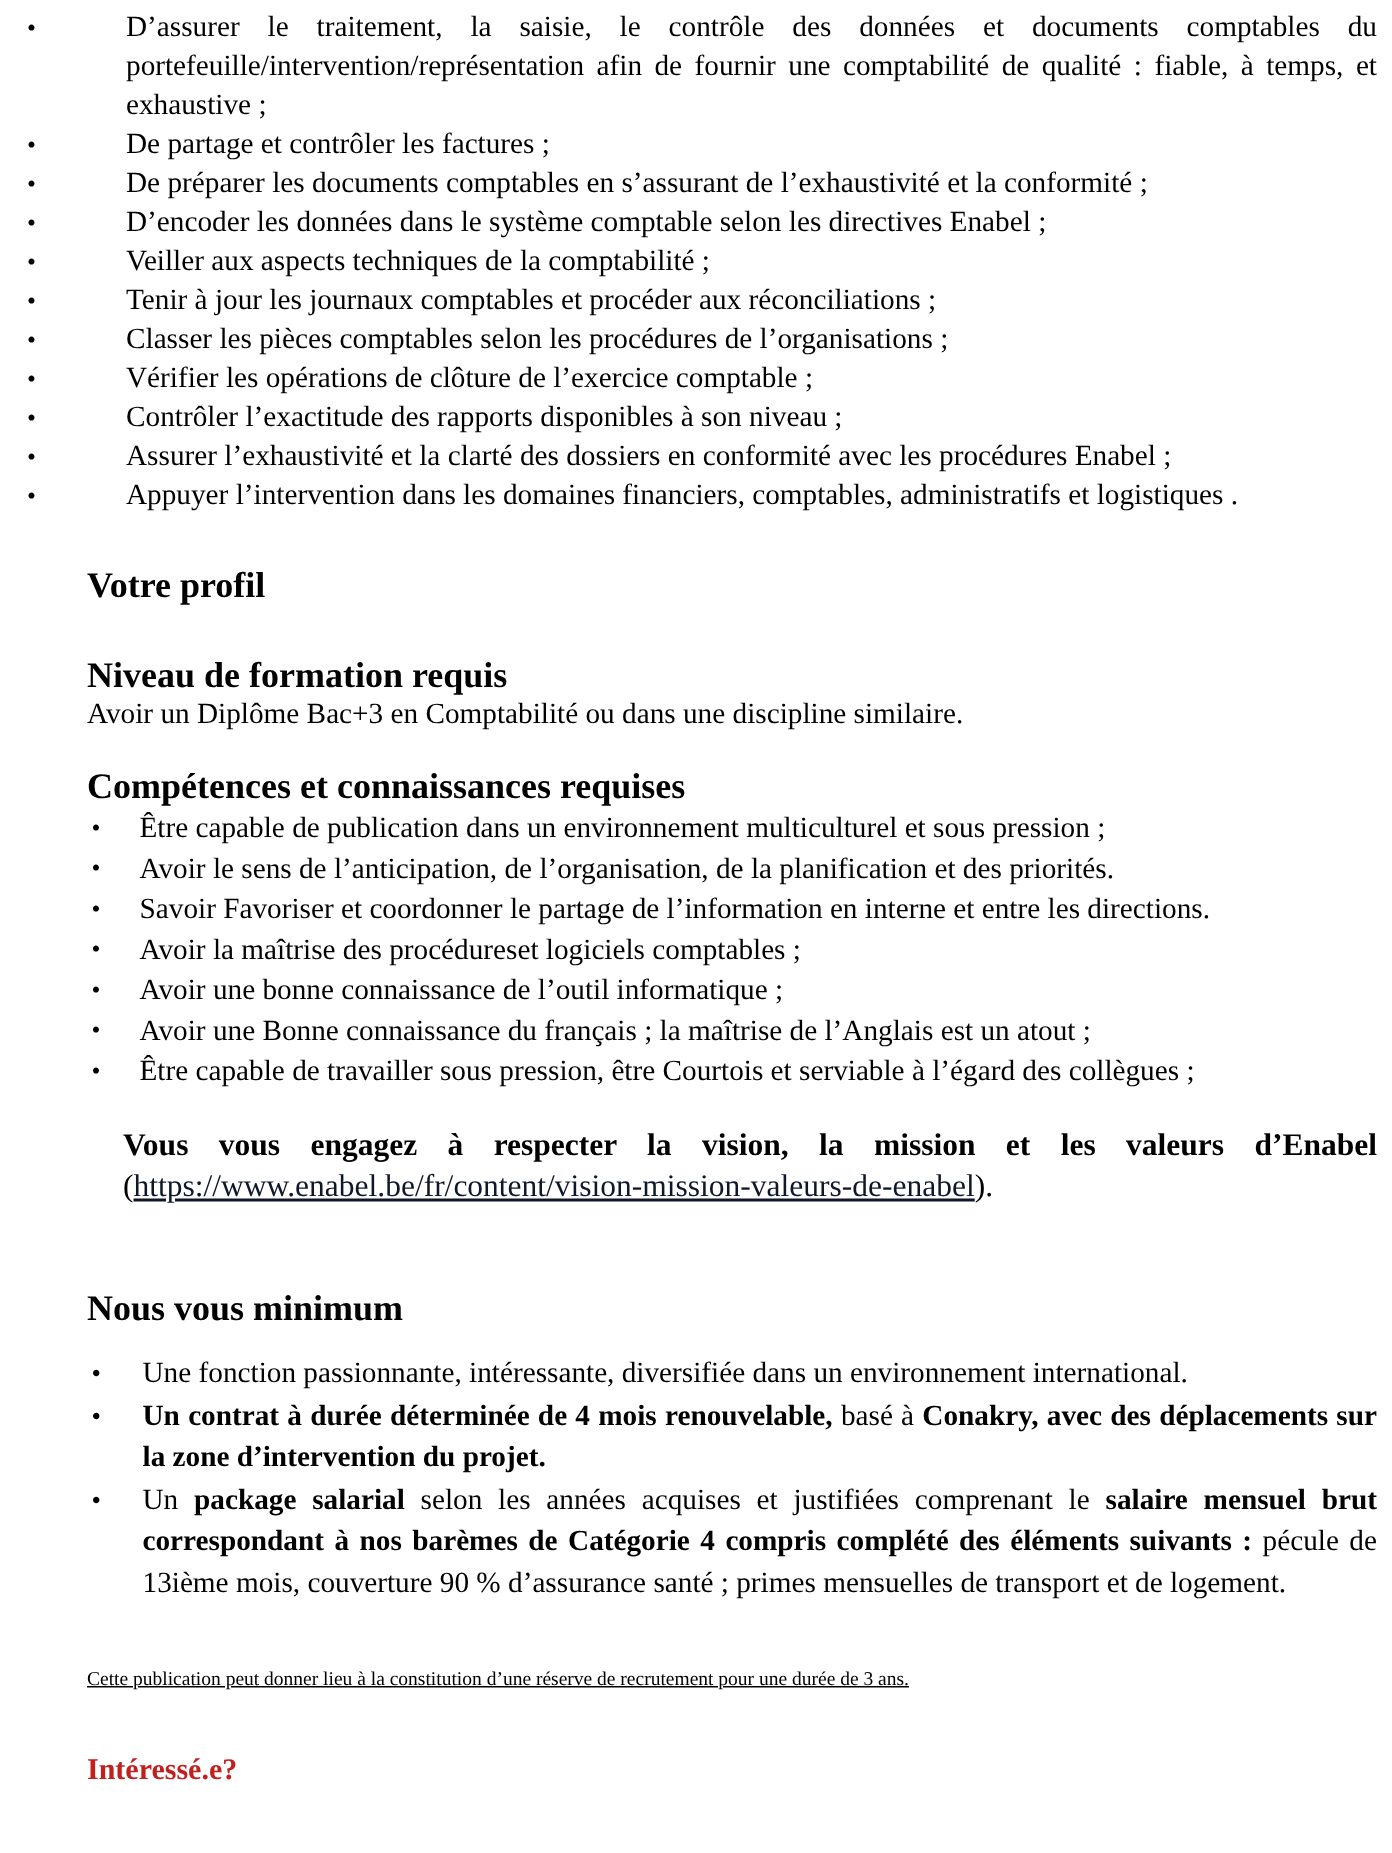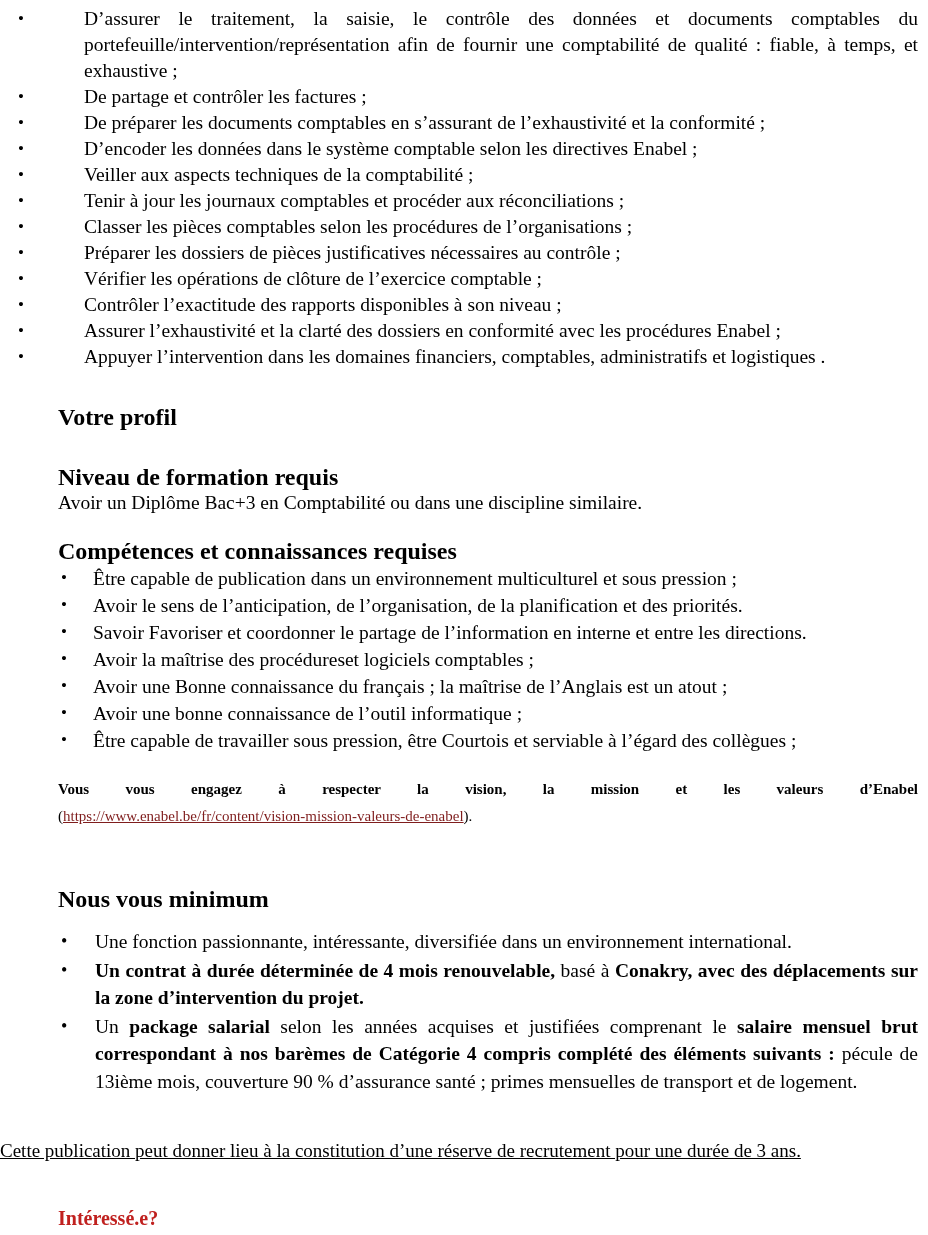--- a/index.html
+++ b/index.html
@@ -99,40 +99,41 @@
     padding-left: 58px;
     padding-right: 12px;
   }
   .spacer-lg { height: 34px; }
   .spacer-md { height: 22px; }
 
   b, .b { font-weight: bold; }
   .u { text-decoration: underline; }
 
   #commitment-block {
-    padding-left: 58px;
-    padding-right: 10px;
-    font-size: 15px;
+    padding-left: 82px;
+    padding-right: 10px;
+    font-size: 21px;
     line-height: 27px;
   }
   #commitment-line {
     display: block;
     font-weight: bold;
     text-align: justify;
     text-justify: inter-word;
     text-align-last: justify;
   }
   #commitment-url-line {
     display: block;
     font-weight: normal;
   }
 
   #reserve-note {
-    padding-right: 10px;
-    font-size: 19px;
+    padding-left: 58px;
+    padding-right: 10px;
+    font-size: 13px;
     line-height: 27px;
     text-align: justify;
     text-justify: inter-word;
   }
   #reserve-note .u { text-decoration: underline; }
 
   #interested-heading {
     padding-left: 58px;
     font-weight: bold;
     font-size: 20px;
@@ -146,21 +147,20 @@
 <div class="page">
 
   <ul class="blist" id="duties-list">
     <li>D’assurer le traitement, la saisie,  le contrôle des données et documents comptables du portefeuille/intervention/représentation afin de fournir une comptabilité de qualité : fiable, à temps, et exhaustive ;</li>
     <li>De partage et contrôler les factures ;</li>
     <li>De préparer les documents comptables en s’assurant de l’exhaustivité et la conformité ;</li>
     <li>D’encoder les données dans le système comptable selon les directives Enabel ;</li>
     <li>Veiller aux aspects techniques de la comptabilité ;</li>
     <li>Tenir à jour les journaux comptables et procéder aux réconciliations ;</li>
     <li>Classer les pièces comptables selon les procédures de l’organisations ;</li>
-    <li>Préparer les dossiers de pièces justificatives nécessaires au contrôle ;</li>
     <li>Vérifier les opérations de clôture de l’exercice comptable ;</li>
     <li>Contrôler l’exactitude des rapports disponibles à son niveau ;</li>
     <li>Assurer l’exhaustivité et la clarté des dossiers en conformité avec les procédures Enabel ;</li>
     <li>Appuyer l’intervention dans les domaines financiers, comptables, administratifs et logistiques .</li>
   </ul>
 
   <div class="spacer-lg"></div>
 
   <h2 class="h-bold">Votre profil</h2>
 
@@ -171,30 +171,30 @@
 
   <div class="spacer-md"></div>
 
   <h3 class="h-bold">Compétences et connaissances requises</h3>
 
   <ul class="blist" id="skills-list">
     <li>Être capable de publication dans un environnement multiculturel et sous pression ;</li>
     <li>Avoir le sens de l’anticipation, de l’organisation, de la planification et des priorités.</li>
     <li>Savoir Favoriser et coordonner le partage de l’information en interne et entre les directions.</li>
     <li>Avoir la maîtrise des procédureset logiciels comptables ;</li>
+    <li>Avoir une bonne connaissance de l’outil informatique ;</li>
     <li>Avoir une Bonne connaissance du français ; la maîtrise de l’Anglais est un atout ;</li>
-    <li>Avoir une bonne connaissance de l’outil informatique ;</li>
     <li>Être capable de travailler sous pression, être Courtois et serviable à l’égard des collègues ;</li>
   </ul>
 
   <div class="spacer-md"></div>
 
   <div id="commitment-block">
     <span id="commitment-line">Vous vous engagez à respecter la vision, la mission et les valeurs d’Enabel</span>
-    <span id="commitment-url-line"><span>(</span><a href="#" class="u" style="color:#7f1d1d;text-decoration:underline;">https://www.enabel.be/fr/content/vision-mission-valeurs-de-enabel</a><span>).</span></span>
+    <span id="commitment-url-line"><span>(</span><a href="#" class="u" style="color:#0f172a;text-decoration:underline;">https://www.enabel.be/fr/content/vision-mission-valeurs-de-enabel</a><span>).</span></span>
   </div>
 
   <div class="spacer-lg"></div>
   <div class="spacer-md"></div>
 
   <h2 class="h-bold">Nous vous minimum</h2>
 
   <ul class="blist" id="offer-list">
     <li>Une fonction passionnante, intéressante, diversifiée dans un environnement international.</li>
     <li><b>Un contrat à durée déterminée de 4 mois renouvelable,</b><span> basé à </span><b>Conakry, avec des déplacements sur la zone d’intervention du projet.</b></li>

